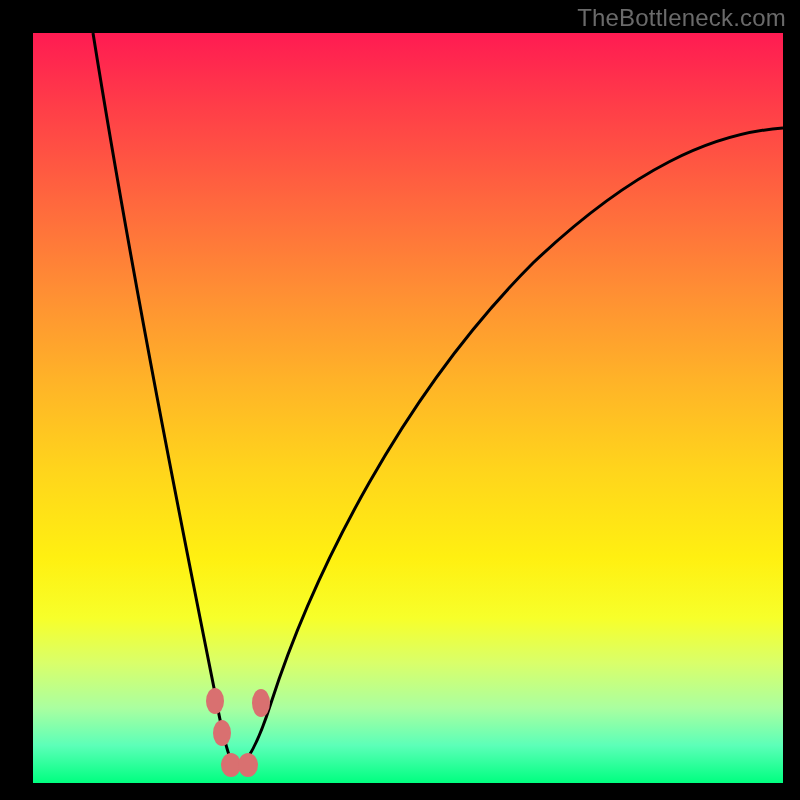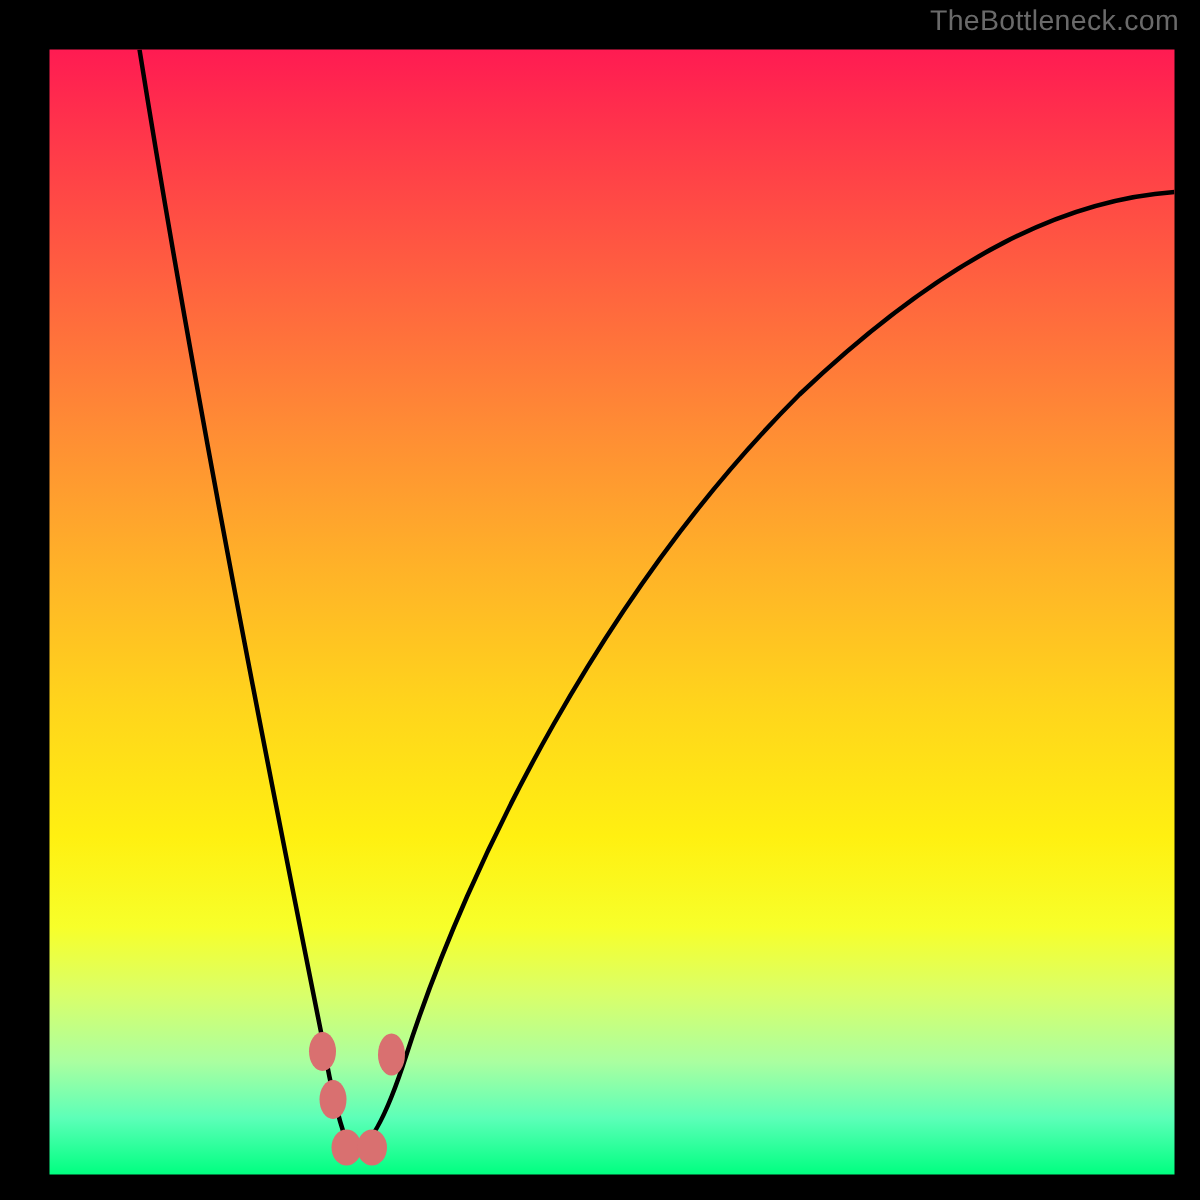--- a/index.html
+++ b/index.html
@@ -29,21 +29,21 @@
       #d9ff6a 84%,
       #aaffa0 90%,
       #5cffb8 95%,
       #00ff80 100%);
   }
   .watermark {
     position: absolute;
     top: 4px;
     right: 14px;
     color: #6a6a6a;
-    font-size: 19px;
+    font-size: 24px;
     font-weight: 500;
     letter-spacing: 0.2px;
   }
   svg.curve {
     position: absolute;
     left: 0;
     top: 0;
     width: 750px;
     height: 750px;
   }

